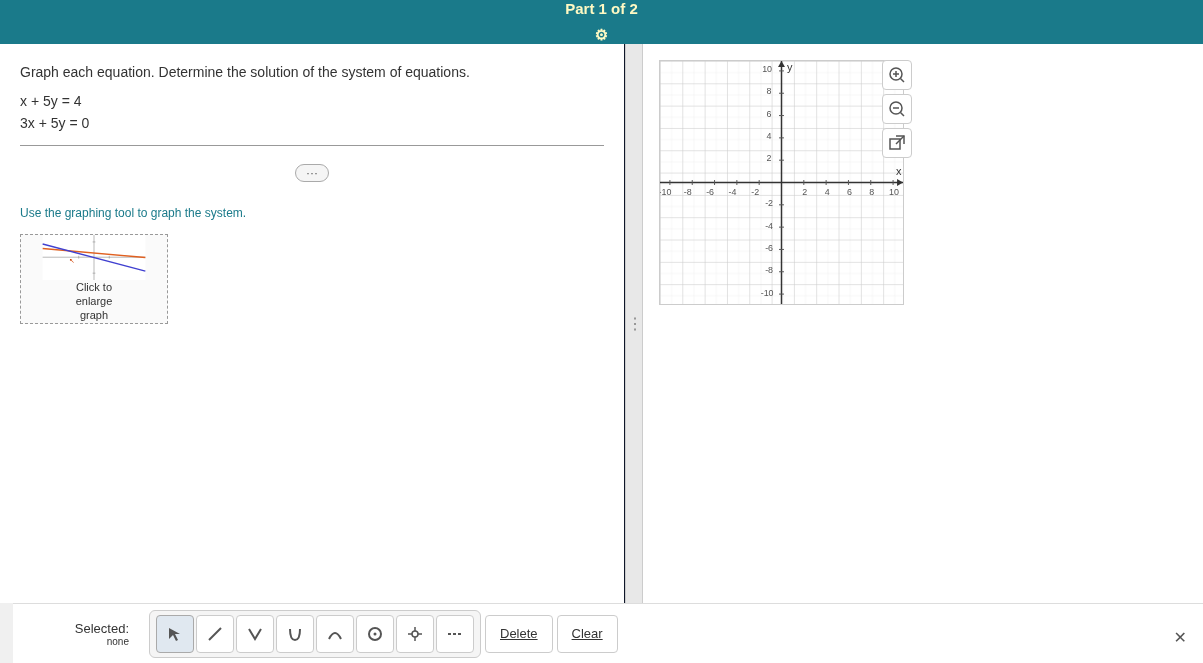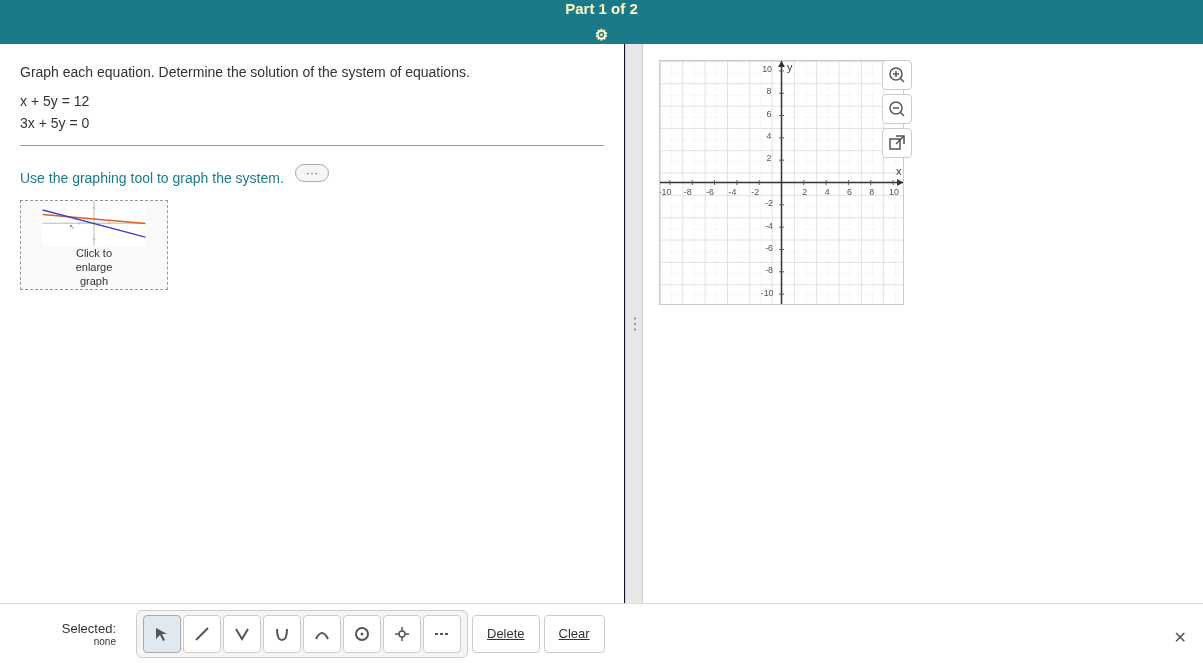--- a/index.html
+++ b/index.html
@@ -63,23 +63,23 @@
       color: #555;
       cursor: pointer;
       background: #f5f5f5;
       position: absolute;
       left: 50%;
       transform: translateX(-50%);
       top: 120px;
     }
 
     #use-tool-text {
-      font-size: 14px;
+      font-size: 12px;
       color: #1a7a8a;
-      margin-top: 24px;
+      margin-top: 60px;
       margin-bottom: 14px;
     }
 
     
     #thumbnail-container {
       border: 1px dashed #999;
       width: 148px;
       height: 90px;
       display: flex;
       flex-direction: column;
@@ -164,21 +164,21 @@
     #bottom-toolbar {
       height: 60px;
       background: white;
       border-top: 1px solid #ddd;
       display: flex;
       align-items: center;
       padding: 0 16px;
       gap: 0;
       position: absolute;
       bottom: 0;
-      left: 0;
+      left: 13px;
       right: 0;
     }
 
     #tool-buttons {
       display: flex;
       align-items: center;
       gap: 2px;
       background: #f5f5f5;
       border: 1px solid #ccc;
       border-radius: 6px;
@@ -241,21 +241,21 @@
   <span>⚙</span>
 </div>
 
 <div id="main">
 
   <div id="left-panel">
     <div id="problem-statement">Graph each equation. Determine the solution  of the system of equations.</div>
 
     <div id="equations">
       <div>
-        <span>x + 5y = 12</span>
+        <span>x + 5y = 4</span>
       </div>
       <div>
         <span>3x + 5y = 0</span>
       </div>
     </div>
 
     <hr id="divider-line">
     <span id="expand-btn">···</span>
 
     <div id="use-tool-text">Use the graphing tool to graph the system.</div>

